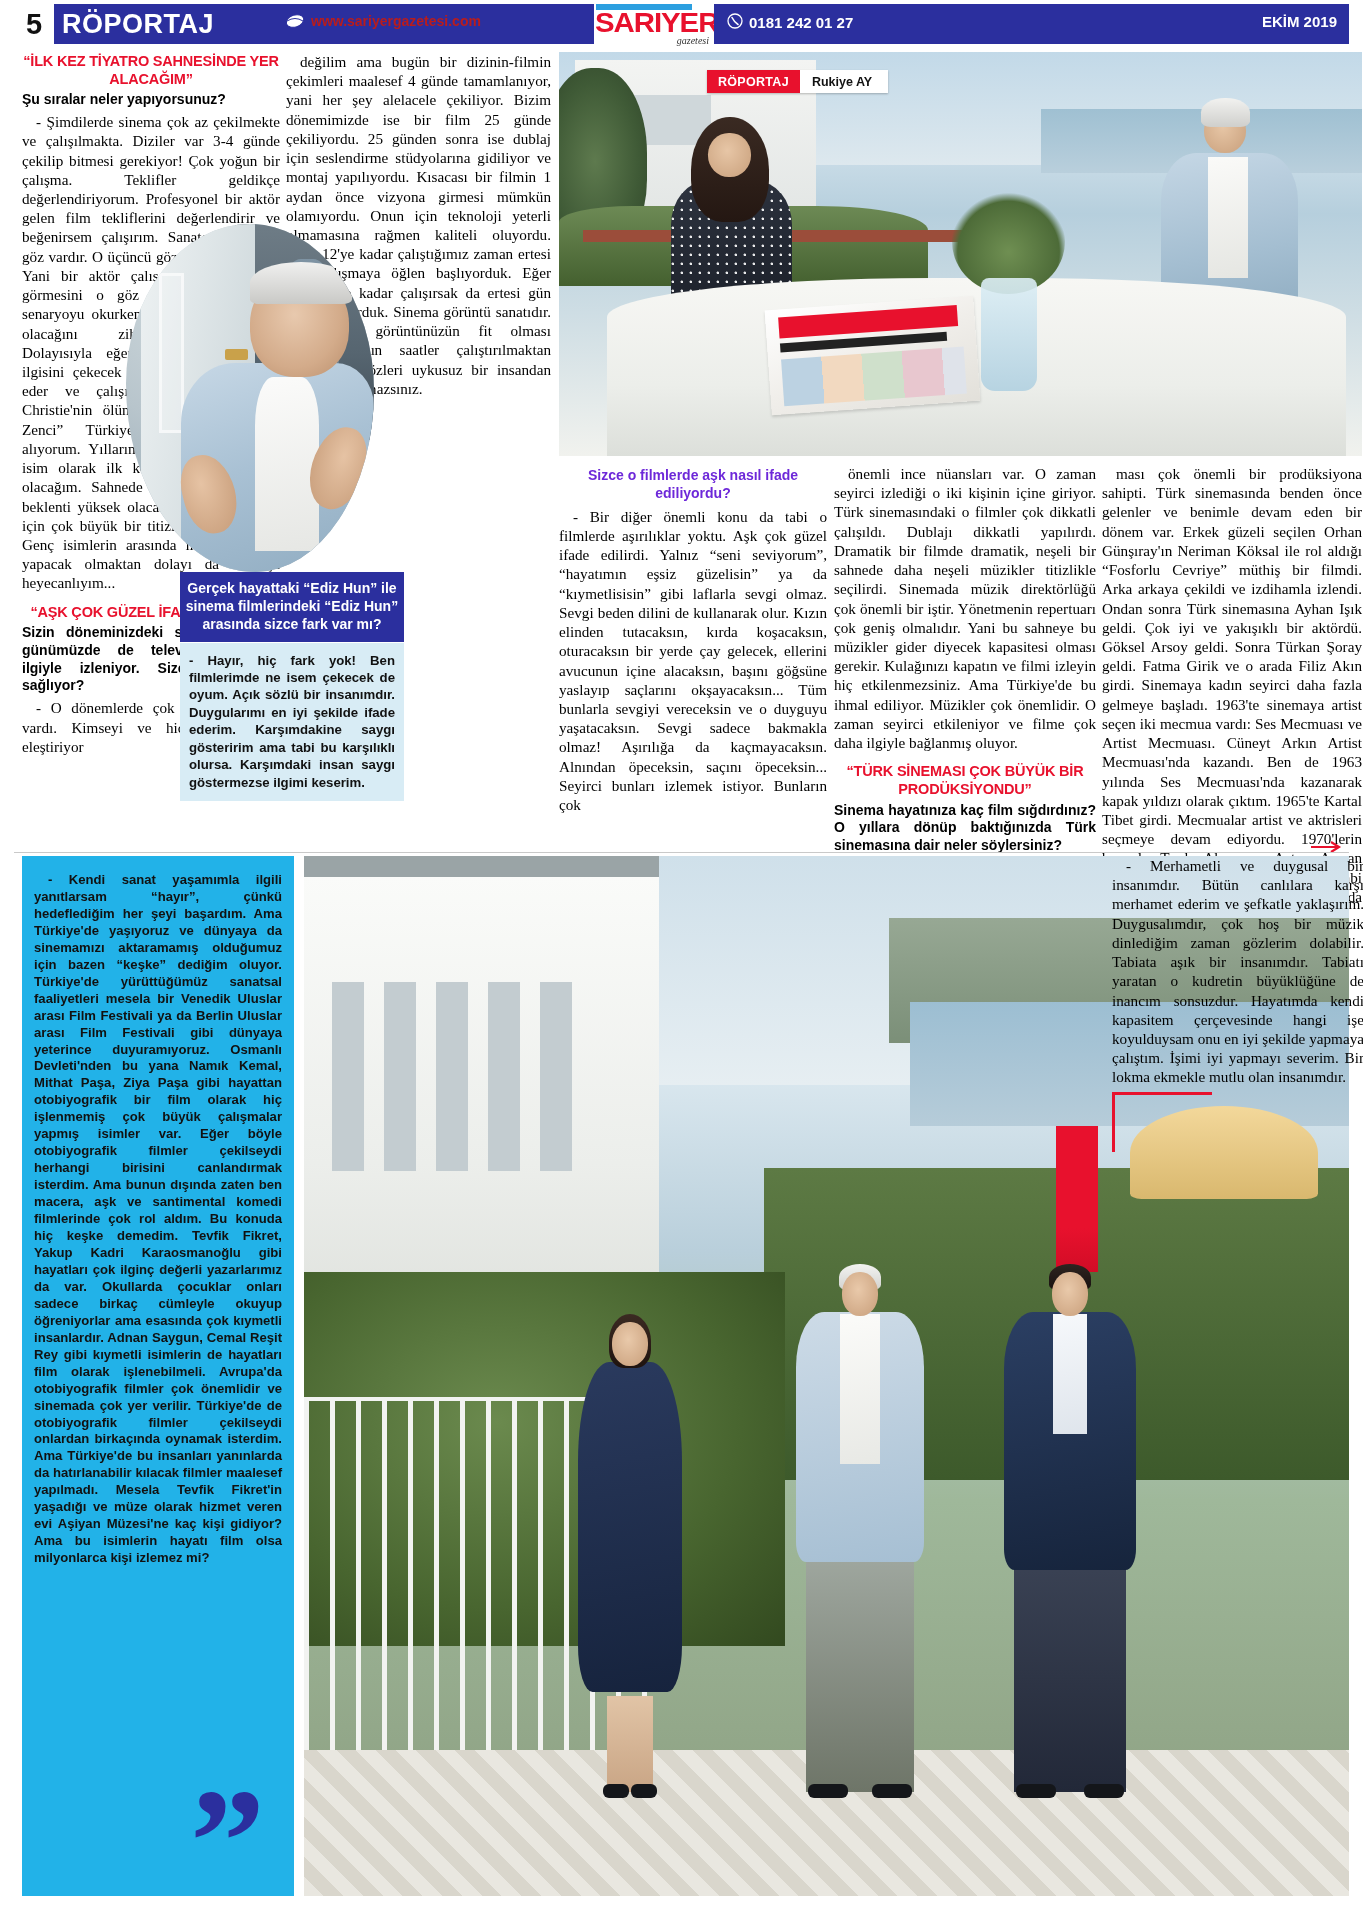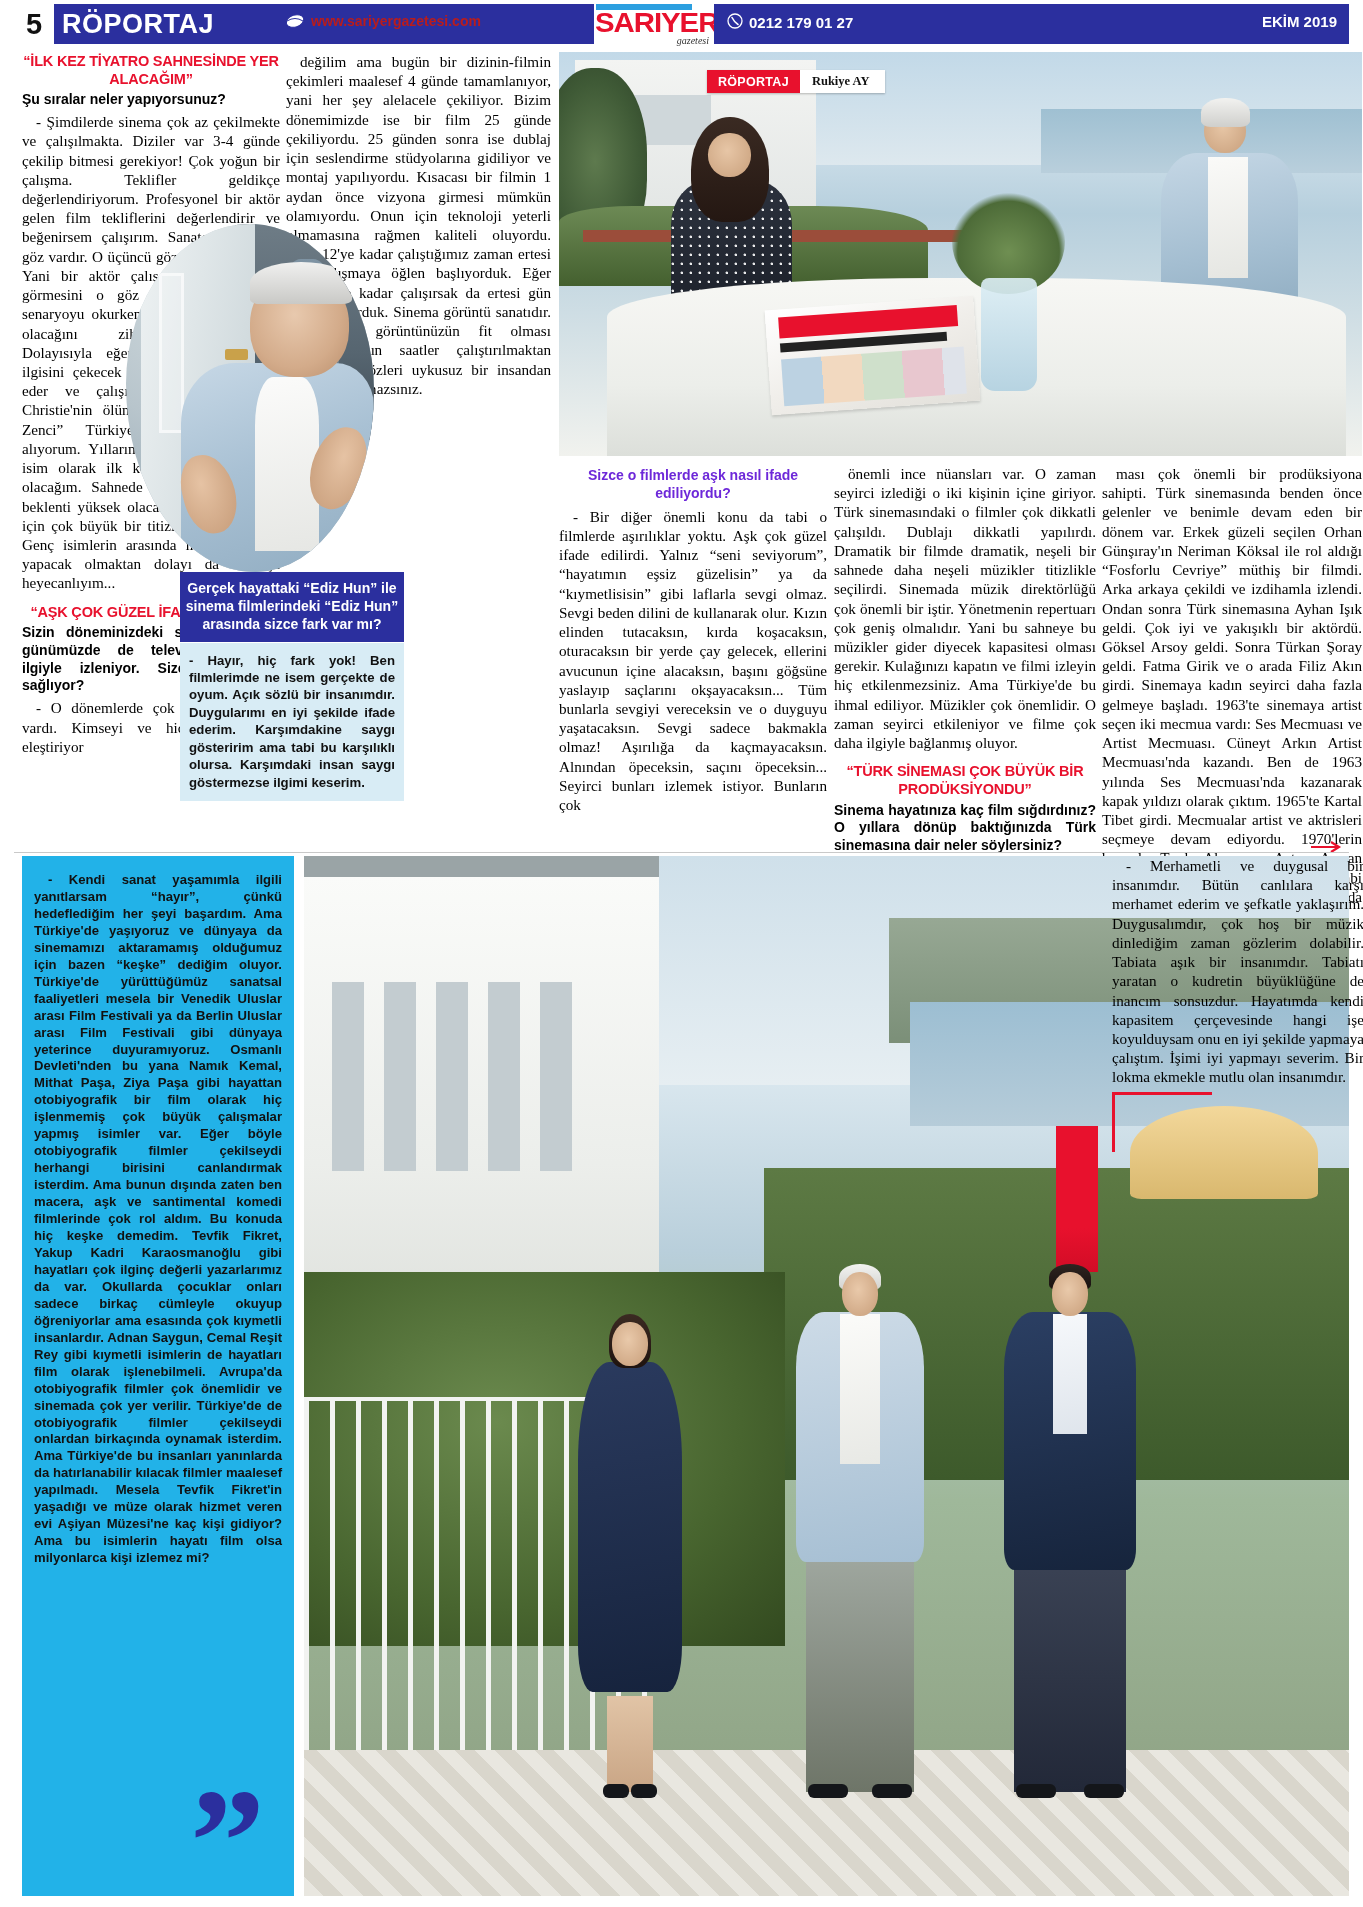--- a/index.html
+++ b/index.html
@@ -286,21 +286,21 @@
     box-shadow:0 1px 2px rgba(0,0,0,.25);
   }
   .badge-roportaj .b-red {
     background:#e8112d; color:#fff;
     font-family:"Liberation Sans", sans-serif; font-weight:bold;
     font-size:12.5px; letter-spacing:.3px;
     padding:0 11px; display:flex; align-items:center;
   }
   .badge-roportaj .b-white {
     background:#fff; color:#111;
-    font-family:Liberation Serif, serif; font-weight:bold;
+    font-family:Liberation Sans, sans-serif; font-weight:bold;
     font-size:12.5px; padding:0 16px 0 12px;
     display:flex; align-items:center;
   }
 
   
   .red-arrow {
     position:absolute; right:4px; top:792px; width:34px; height:14px;
   }
 
   
@@ -470,21 +470,21 @@
   <div class="logo-sub">gazetesi</div>
 </div>
 
 <div class="mast-phone">
   <span>
     <svg width="16" height="16" viewBox="0 0 16 16">
         <circle cx="8" cy="8" r="7" fill="none" stroke="#fff" stroke-width="1.3"></circle>
         <path d="M5 4.5c1.5 3 3.5 5.5 6 7" stroke="#fff" stroke-width="1.6" fill="none" stroke-linecap="round"></path>
       </svg>
   </span>
-  <span>0212 179 01 27</span>
+  <span>0181 242 01 27</span>
 </div>
 
 <div class="mast-date">EKİM 2019</div>
 
 <div class="top-area">
 
   <div class="col" id="col1">
     <div class="headline-red">“İLK KEZ TİYATRO SAHNESİNDE YER ALACAĞIM”</div>
     <div class="q-bold">Şu sıralar neler yapıyorsunuz?</div>
     <div class="body-txt" style="margin-top:3px;">
@@ -513,21 +513,21 @@
     <div class="pp-jacket"></div>
     <div class="pp-shirt"></div>
     <div class="pp-head"></div>
     <div class="pp-hair"></div>
     <div class="pp-hand1"></div>
     <div class="pp-hand2"></div>
   </div>
 
   <div class="qbox-blue-wrap">
     <div class="qbox-blue">Gerçek hayattaki “Ediz Hun” ile sinema filmlerindeki “Ediz Hun” arasında sizce fark var mı?</div>
-    <div class="qbox-answer">- Hayır, hiç fark yok! Ben filmlerimde ne isem gerçekte de oyum. Açık sözlü bir insanımdır. Duygularımı en iyi şekilde ifade ederim. Karşımdakine saygı gösteririm ama tabi bu karşılıklı olursa. Karşımdaki insan saygı göstermezse ilgimi keserim.</div>
+    <div class="qbox-answer">- Hayır, hiç fark yok! Ben filmlerimde ne isem çekecek de oyum. Açık sözlü bir insanımdır. Duygularımı en iyi şekilde ifade ederim. Karşımdakine saygı gösteririm ama tabi bu karşılıklı olursa. Karşımdaki insan saygı göstermezse ilgimi keserim.</div>
   </div>
 
   <div class="photo-main">
     <div class="pm-sky"></div>
     <div class="pm-bldg"></div>
     <div class="pm-tree"></div>
     <div class="pm-sea"></div>
     <div class="pm-greenhedge"></div>
     <div class="pm-railing"></div>
     <div class="pm-woman-body"></div>

